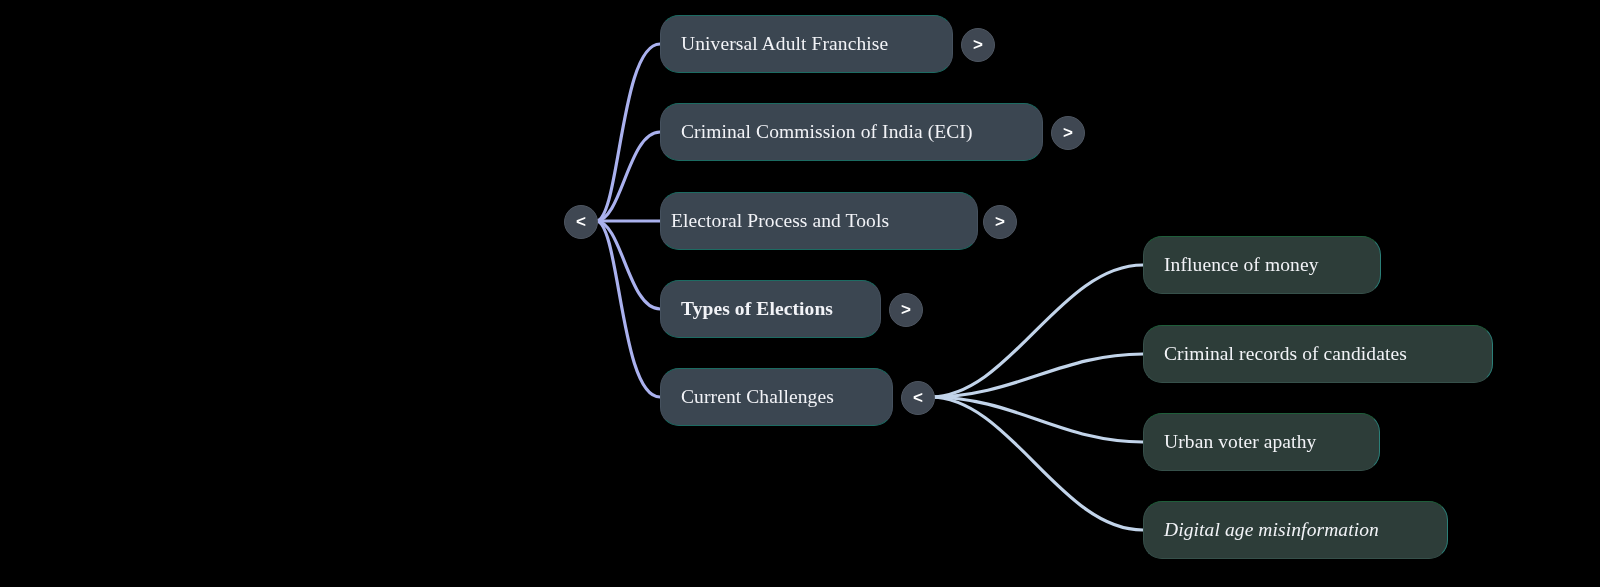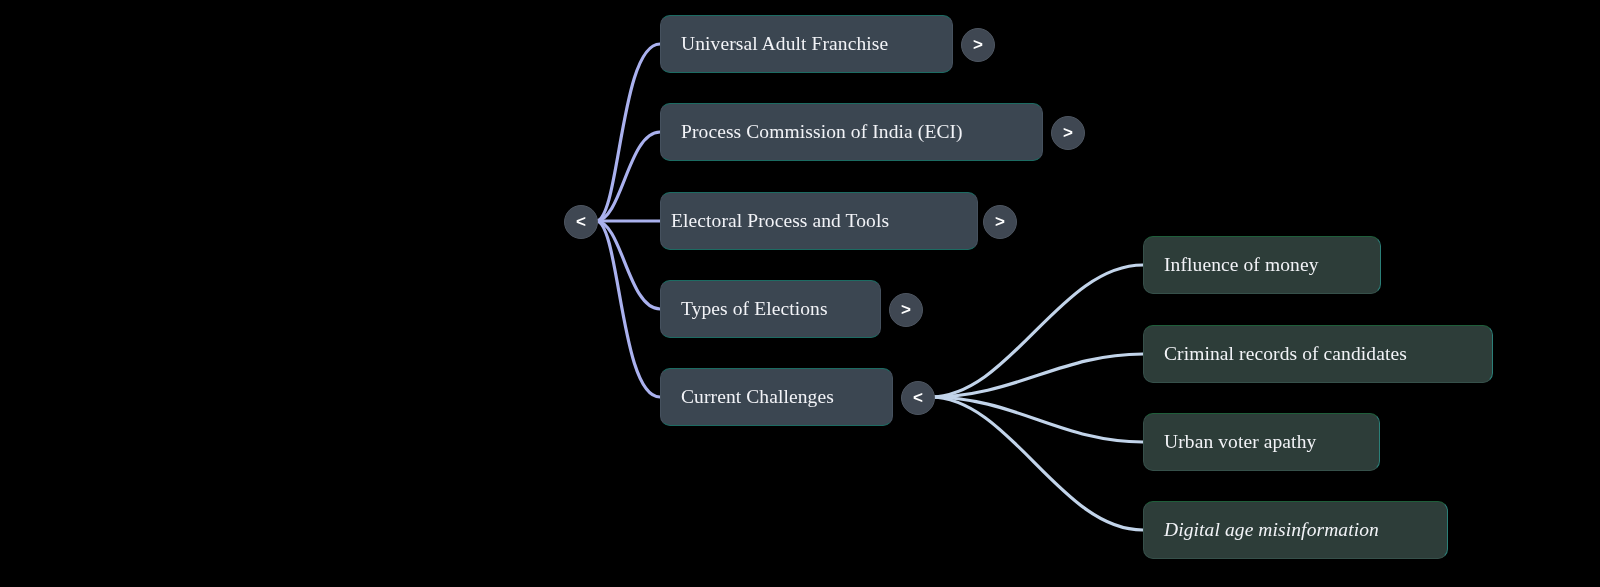--- a/index.html
+++ b/index.html
@@ -21,21 +21,21 @@
     top: 0;
     width: 1600px;
     height: 587px;
     pointer-events: none;
   }
   .node {
     position: absolute;
     box-sizing: border-box;
     display: flex;
     align-items: center;
-    border-radius: 10px;
+    border-radius: 19px;
     color: #f2f3f7;
     font-size: 19.5px;
     line-height: 1.2;
     letter-spacing: 0.1px;
     padding: 0 20px;
     white-space: nowrap;
     z-index: 3;
   }
   .node-root {
     background: #4f5274;
@@ -99,34 +99,34 @@
   </div>
 
   <div class="node node-branch" style="left:660px; top:15px; width:293px; height:58px;">
     <span>Universal Adult Franchise</span>
   </div>
   <div class="toggle" style="left:961px; top:28px;">
     <span>&gt;</span>
   </div>
 
   <div class="node node-branch" style="left:660px; top:103px; width:383px; height:58px;">
-    <span>Process Commission of India (ECI)</span>
+    <span>Criminal Commission of India (ECI)</span>
   </div>
   <div class="toggle" style="left:1051px; top:116px;">
     <span>&gt;</span>
   </div>
 
   <div class="node node-branch" style="left:660px; top:192px; width:318px; height:58px;padding-left:10px;">
     <span>Electoral Process and Tools</span>
   </div>
   <div class="toggle" style="left:983px; top:205px;">
     <span>&gt;</span>
   </div>
 
-  <div class="node node-branch" style="left:660px; top:280px; width:221px; height:58px;">
+  <div class="node node-branch" style="left:660px; top:280px; width:221px; height:58px;font-weight:bold;">
     <span>Types of Elections</span>
   </div>
   <div class="toggle" style="left:889px; top:293px;">
     <span>&gt;</span>
   </div>
 
   <div class="node node-branch" style="left:660px; top:368px; width:233px; height:58px;">
     <span>Current Challenges</span>
   </div>
   <div class="toggle" style="left:901px; top:381px;">

